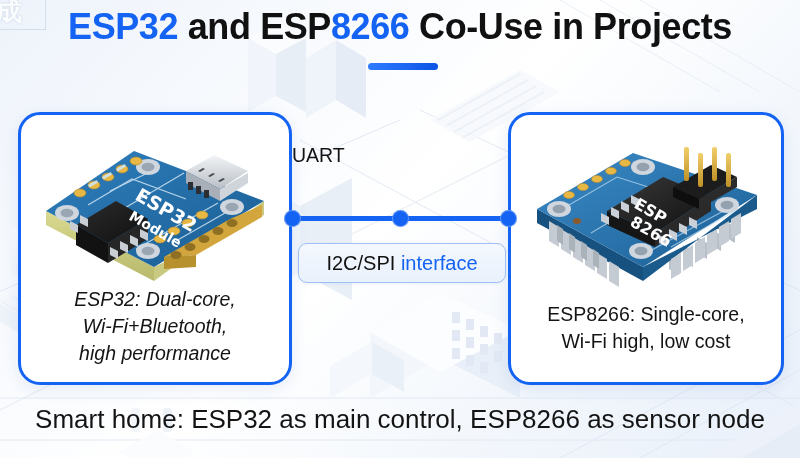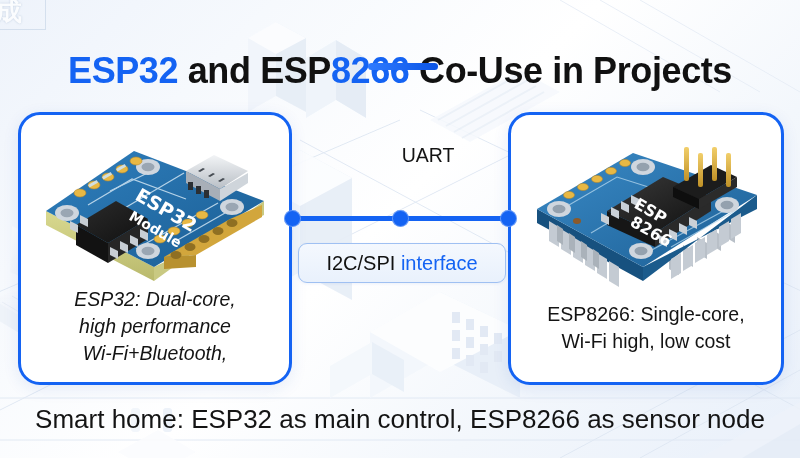--- a/index.html
+++ b/index.html
@@ -36,21 +36,20 @@
 
   
   .title {
     position:absolute; left:0; top:6px; width:800px;
     text-align:center;
     font-size:36px; font-weight:700;
     color:#111111;
     letter-spacing:-0.4px;
     white-space:nowrap;
     font-family:"Liberation Sans", sans-serif;
-    margin-top:44px;
   }
   .title .accent { color:#1463F3; }
   .title-underline {
     position:absolute; left:368px; top:63px;
     width:70px; height:7px; border-radius:4px;
     background:linear-gradient(90deg,#2f7bff,#0b54e6);
   }
 
   
   .card {
@@ -72,23 +71,22 @@
   }
   #caption-left  { bottom:15px;font-style:italic; }
   #caption-right { bottom:27px; }
 
   .board-wrap { position:absolute; left:0; right:0; top:14px; height:160px; }
   .board-svg  { display:block; margin:0 auto; }
 
   
   .uart-label {
     position:absolute; left:292px; top:142px; width:216px;
-    text-align:center; font-size:19.5px; line-height:27px;
+    text-align:left; font-size:19.5px; line-height:27px;
     color:#141414;
-    margin-left:28px;
   }
   .conn-line {
     position:absolute; left:292px; top:216px;
     width:216px; height:5px;
     background:#1463F3;
   }
   .conn-dot {
     position:absolute; top:210px;
     width:17px; height:17px; border-radius:50%;
     background:#1463F3;
@@ -357,22 +355,22 @@
 
         <g fill="#ffffff" font-family="DejaVu Sans" font-weight="bold">
           <text x="98" y="70" font-size="19" transform="rotate(30 98 70)">ESP32</text>
           <text x="92" y="90" font-size="14" transform="rotate(30 92 90)">Module</text>
         </g>
       </svg>
     </div>
 
     <div class="card-caption" id="caption-left">
       <div>ESP32: Dual-core,</div>
+      <div>Wi-Fi+Bluetooth,</div>
       <div>high performance</div>
-      <div>Wi-Fi+Bluetooth,</div>
     </div>
   </div>
 
   <div class="card" id="card-right">
     <div class="board-wrap">
       <svg class="board-svg" width="250" height="170" viewBox="0 0 250 170">
         <defs>
           <linearGradient id="pcbTop66" x1="0" y1="0" x2="1" y2="1">
             <stop offset="0%" stop-color="#3a8ac6"></stop>
               <stop offset="100%" stop-color="#1c5f95"></stop>

